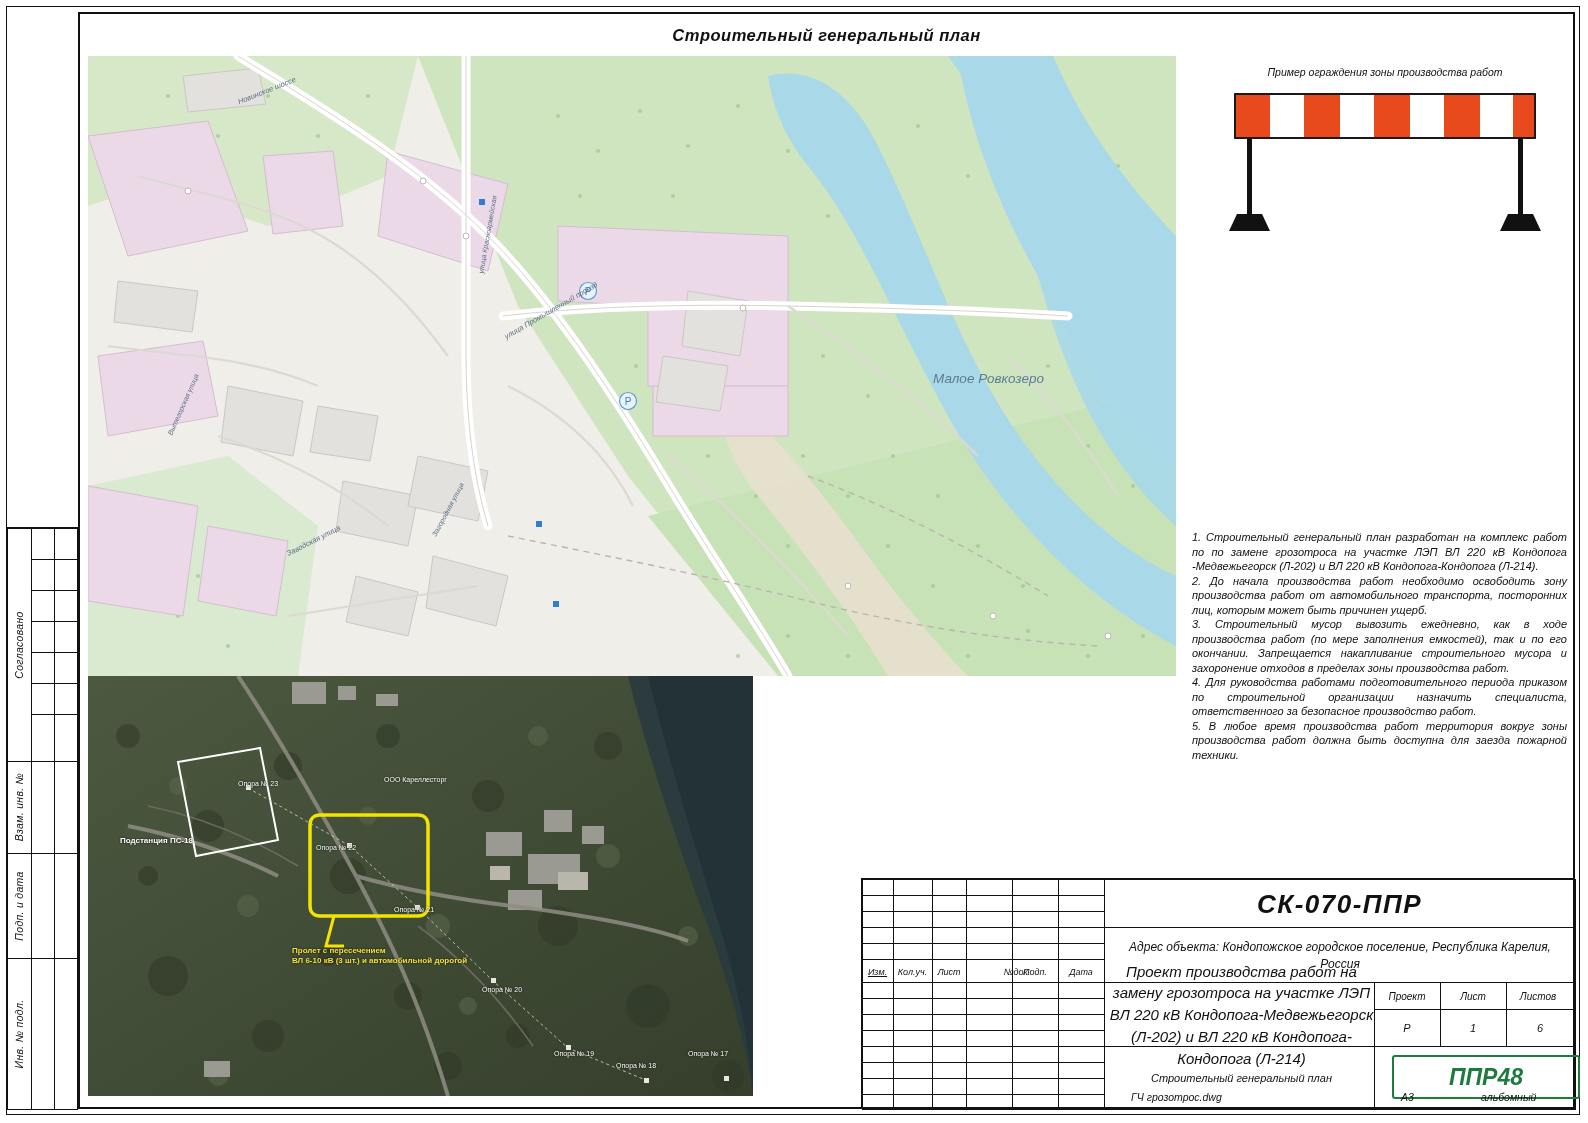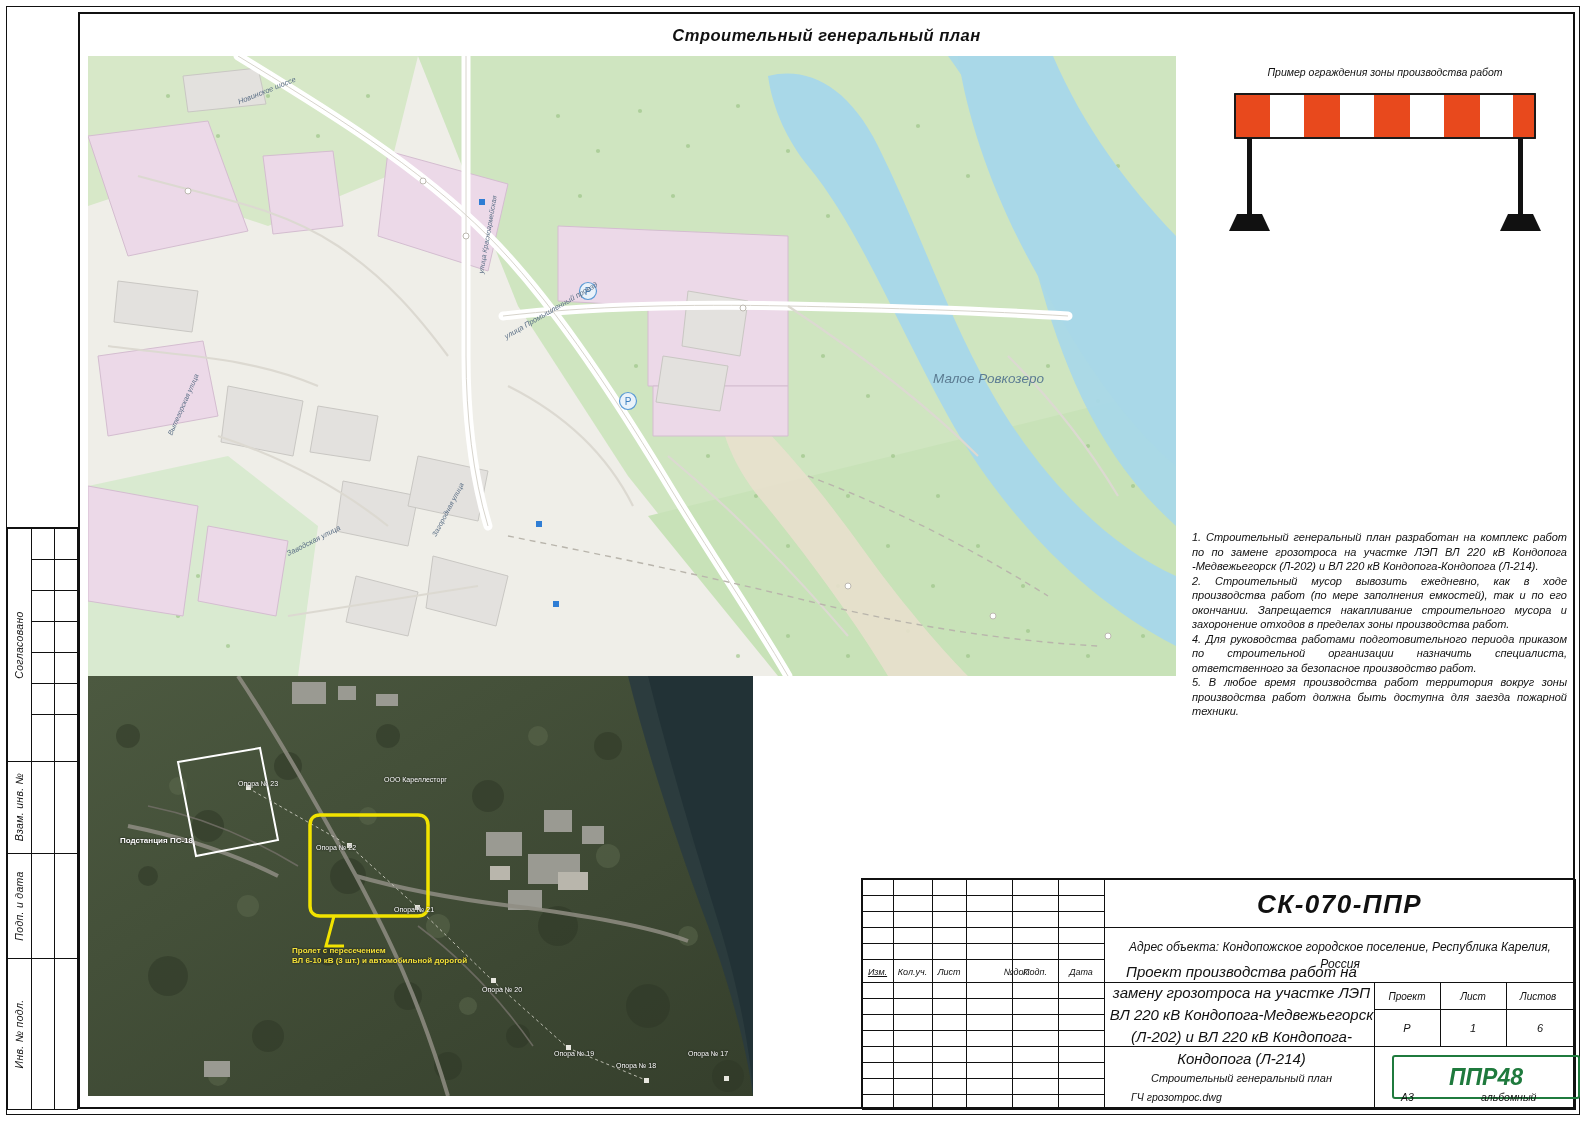--- a/index.html
+++ b/index.html
@@ -588,21 +588,22 @@
         <rect x="303" y="50" width="5" height="76" fill="#111"></rect>
 
         <path d="M14,143 L22,126 L47,126 L55,143 Z" fill="#111"></path>
         <path d="M285,143 L293,126 L318,126 L326,143 Z" fill="#111"></path>
       </svg>
     </div>
   </div>
 
   <div class="notes">
     <p>1. Строительный генеральный план разработан на комплекс работ по по замене грозотроса на участке ЛЭП ВЛ 220 кВ Кондопога -Медвежьегорск (Л-202) и ВЛ 220 кВ Кондопога-Кондопога (Л-214).</p>
-    <p>2. Строительный мусор вывозить ежедневно, как в ходе производства работ (по мере заполнения емкостей), так и по его окончании. Запрещается накапливание строительного мусора и захоронение отходов в пределах зоны производства работ.</p>
+    <p>2. До начала производства работ необходимо освободить зону производства работ от автомобильного транспорта, посторонних лиц, которым может быть причинен ущерб.</p>
+    <p>3. Строительный мусор вывозить ежедневно, как в ходе производства работ (по мере заполнения емкостей), так и по его окончании. Запрещается накапливание строительного мусора и захоронение отходов в пределах зоны производства работ.</p>
     <p>4. Для руководства работами подготовительного периода приказом по строительной организации назначить специалиста, ответственного за безопасное производство работ.</p>
     <p>5. В любое время производства работ территория вокруг зоны производства работ должна быть доступна для заезда пожарной техники.</p>
   </div>
 
   <div class="stamp">
     <svg width="714" height="231" viewBox="0 0 714 231" style="position:absolute;left:0;top:0">
       <g stroke="#111" stroke-width="1" fill="none">
 
         <rect x="0.5" y="0.5" width="713" height="230"></rect>
 

